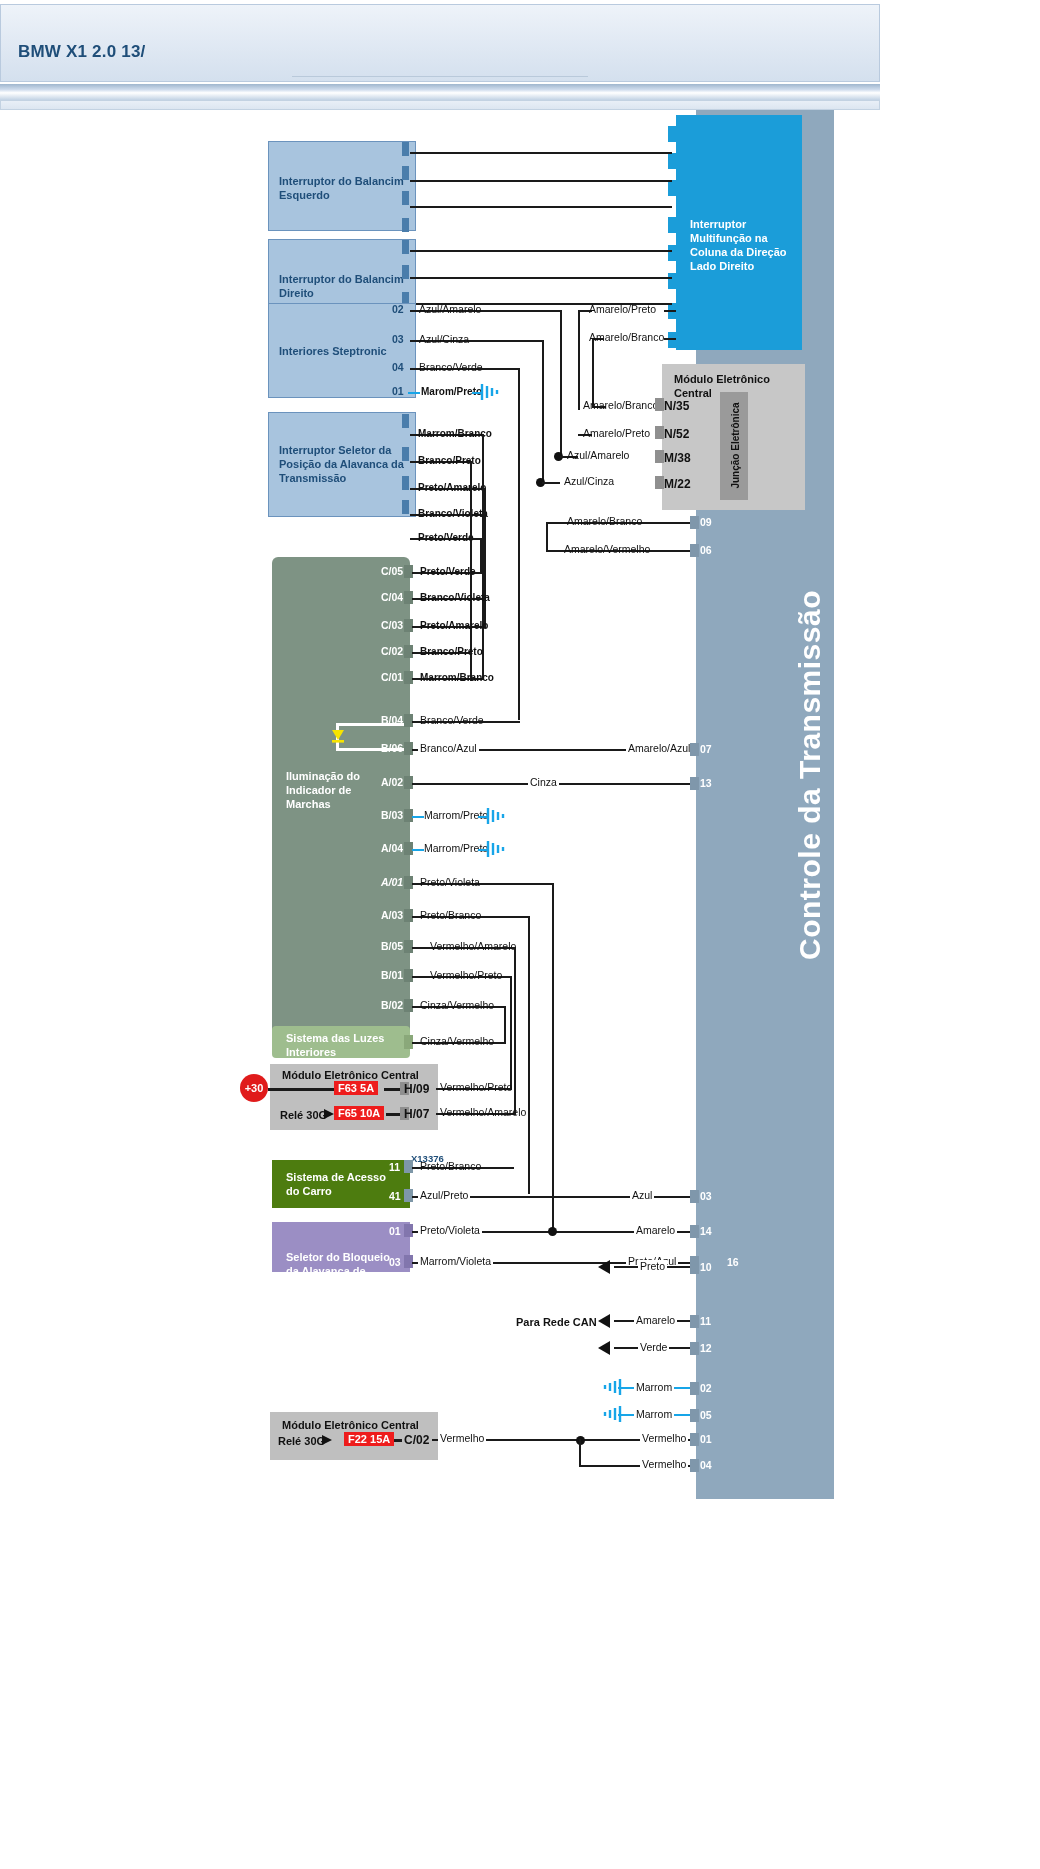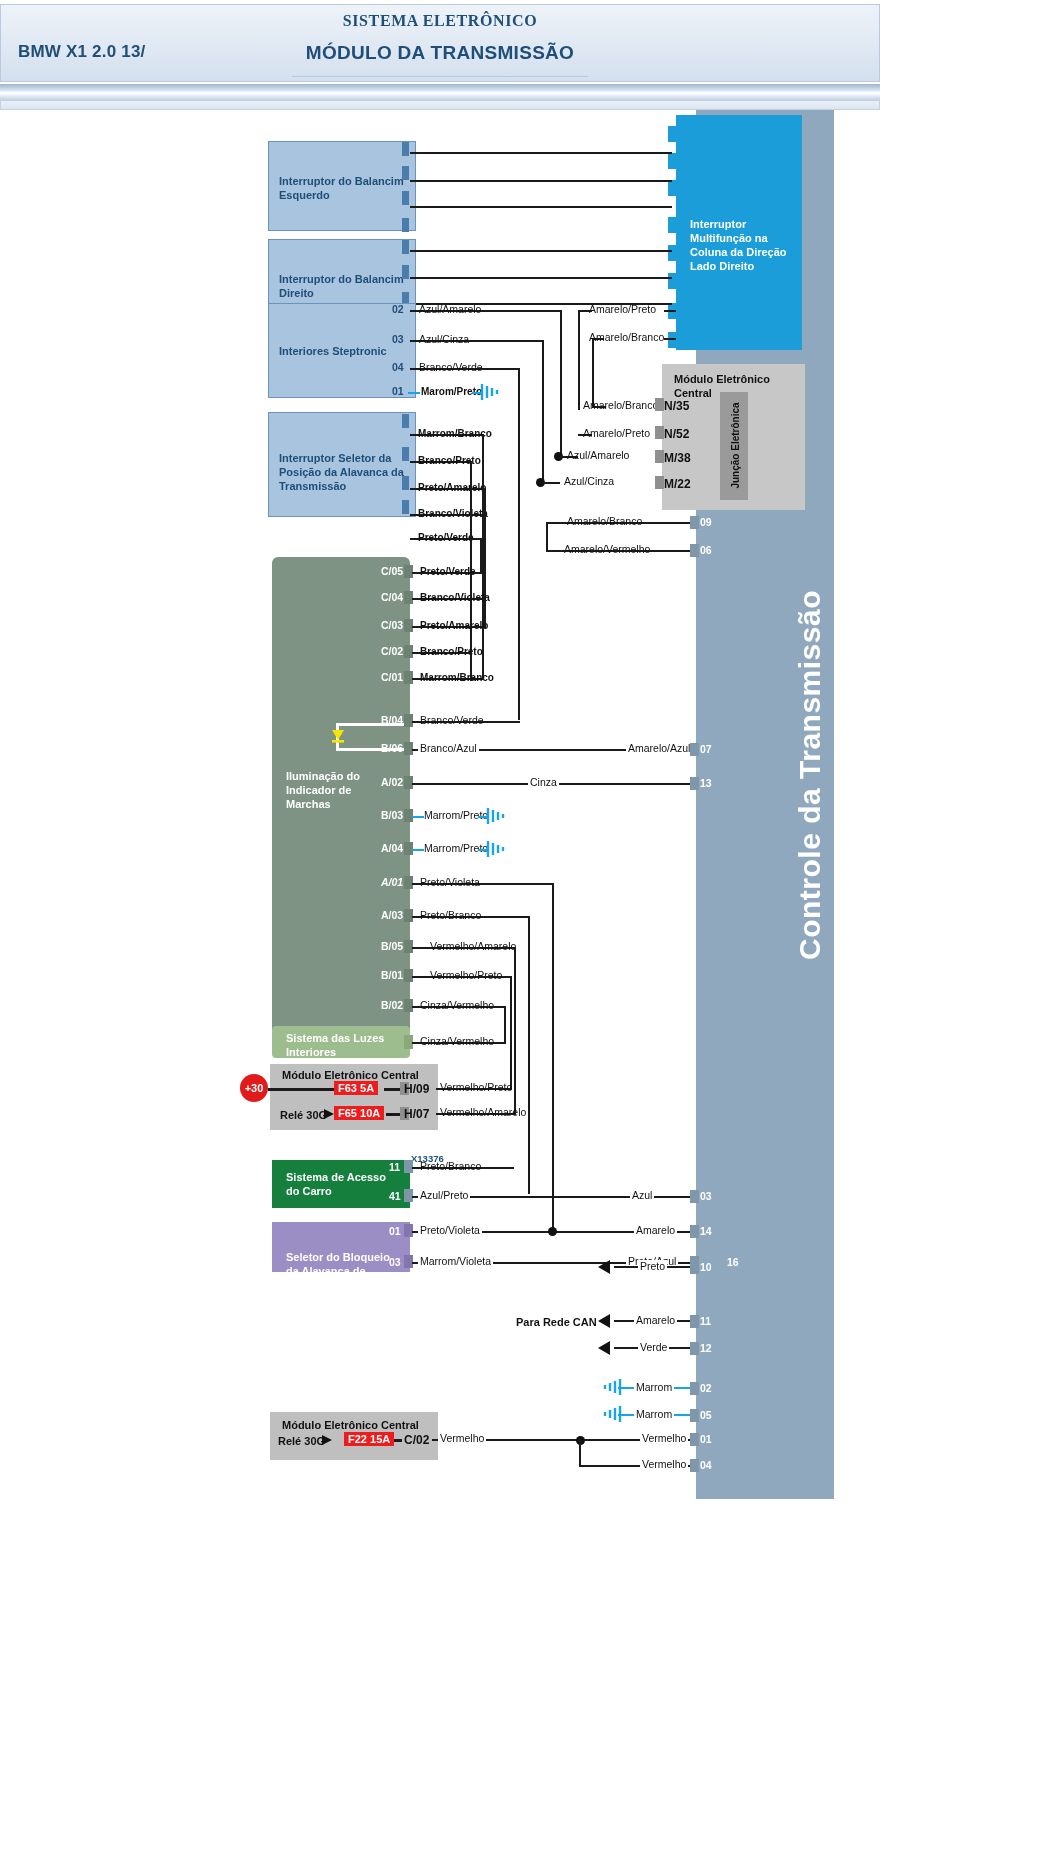--- a/index.html
+++ b/index.html
@@ -29,21 +29,21 @@
 
   
   .blk{position:absolute;box-sizing:border-box;}
   .blk-blue{background:#a8c4de;border:1px solid #6b93bd;color:#1f4e79;font-weight:bold;font-size:11px;}
   .blk-blue .txt{position:absolute;left:10px;line-height:14px;}
   .blk-cyan{background:#1b9dd9;}
   .blk-olive{background:#7e9384;border-radius:6px;}
   .blk-green{background:#9ebd8e;border-radius:4px;}
   .blk-gray{background:#bfbfbf;}
   .blk-gray2{background:#c7c7c7;}
-  .blk-steel{background:#15803d;}
+  .blk-steel{background:#4d7c0f;}
   .blk-purple{background:#9b8ec4;}
 
   .lbl-w{color:#ffffff;font-weight:bold;font-size:11px;line-height:14px;position:absolute;}
   .lbl-d{color:#111111;font-weight:bold;font-size:11px;line-height:14px;position:absolute;}
   .lbl-blue{color:#1f4e79;font-weight:bold;font-size:11px;line-height:14px;position:absolute;}
 
   
   .w{position:absolute;background:#1a1a1a;}
   .wh{height:2px;}
   .wv{width:2px;}
@@ -85,22 +85,20 @@
   
   .je{position:absolute;background:#9a9a9a;}
   .je-t{position:absolute;transform:rotate(-90deg);font-size:10px;font-weight:bold;color:#111;white-space:nowrap;}
 </style>
 </head>
 <body>
 
 <div id="page">
 
   <div class="hdr-outer"></div>
-  <div class="hdr-t1">SISTEMA ELETRÔNICO</div>
-  <div class="hdr-t2">MÓDULO DA TRANSMISSÃO</div>
   <div class="hdr-rule"></div>
   <div class="hdr-model">BMW X1 2.0  13/</div>
   <div class="hdr-strip"></div>
   <div class="hdr-strip2"></div>
 
   <div class="ecu">
     <div class="ecu-label">Controle da Transmissão</div>
   </div>
 
   <div class="blk blk-cyan" style="left:676px;top:115px;width:126px;height:235px;">
@@ -163,21 +161,21 @@
       <line x1="14" y1="8" x2="14" y2="16"></line>
         <line x1="19" y1="10" x2="19" y2="14"></line>
     </g>
   </svg>
 
   <div class="w wv" style="left:560px;top:310px;height:148px;"></div>
   <div class="w wv" style="left:542px;top:340px;height:142px;"></div>
   <div class="w wv" style="left:518px;top:368px;height:352px;"></div>
 
   <div class="blk blk-blue" style="left:268px;top:412px;width:148px;height:105px;">
-    <div class="txt" style="top:38px;width:132px;">Interruptor Seletor da Posição da Alavanca da Transmissão</div>
+    <div class="txt" style="top:30px;width:132px;">Interruptor Seletor da Posição da Alavanca da Transmissão</div>
   </div>
   <div class="nub" style="left:402px;top:414px;"></div>
   <div class="nub" style="left:402px;top:447px;"></div>
   <div class="nub" style="left:402px;top:476px;"></div>
   <div class="nub" style="left:402px;top:500px;"></div>
 
   <div class="w wh" style="left:410px;top:434px;width:72px;"></div>
   <div class="wt nb b" style="left:416px;top:428px;">Marrom/Branco</div>
   <div class="w wh" style="left:410px;top:461px;width:60px;"></div>
   <div class="wt nb b" style="left:416px;top:455px;">Branco/Preto</div>

